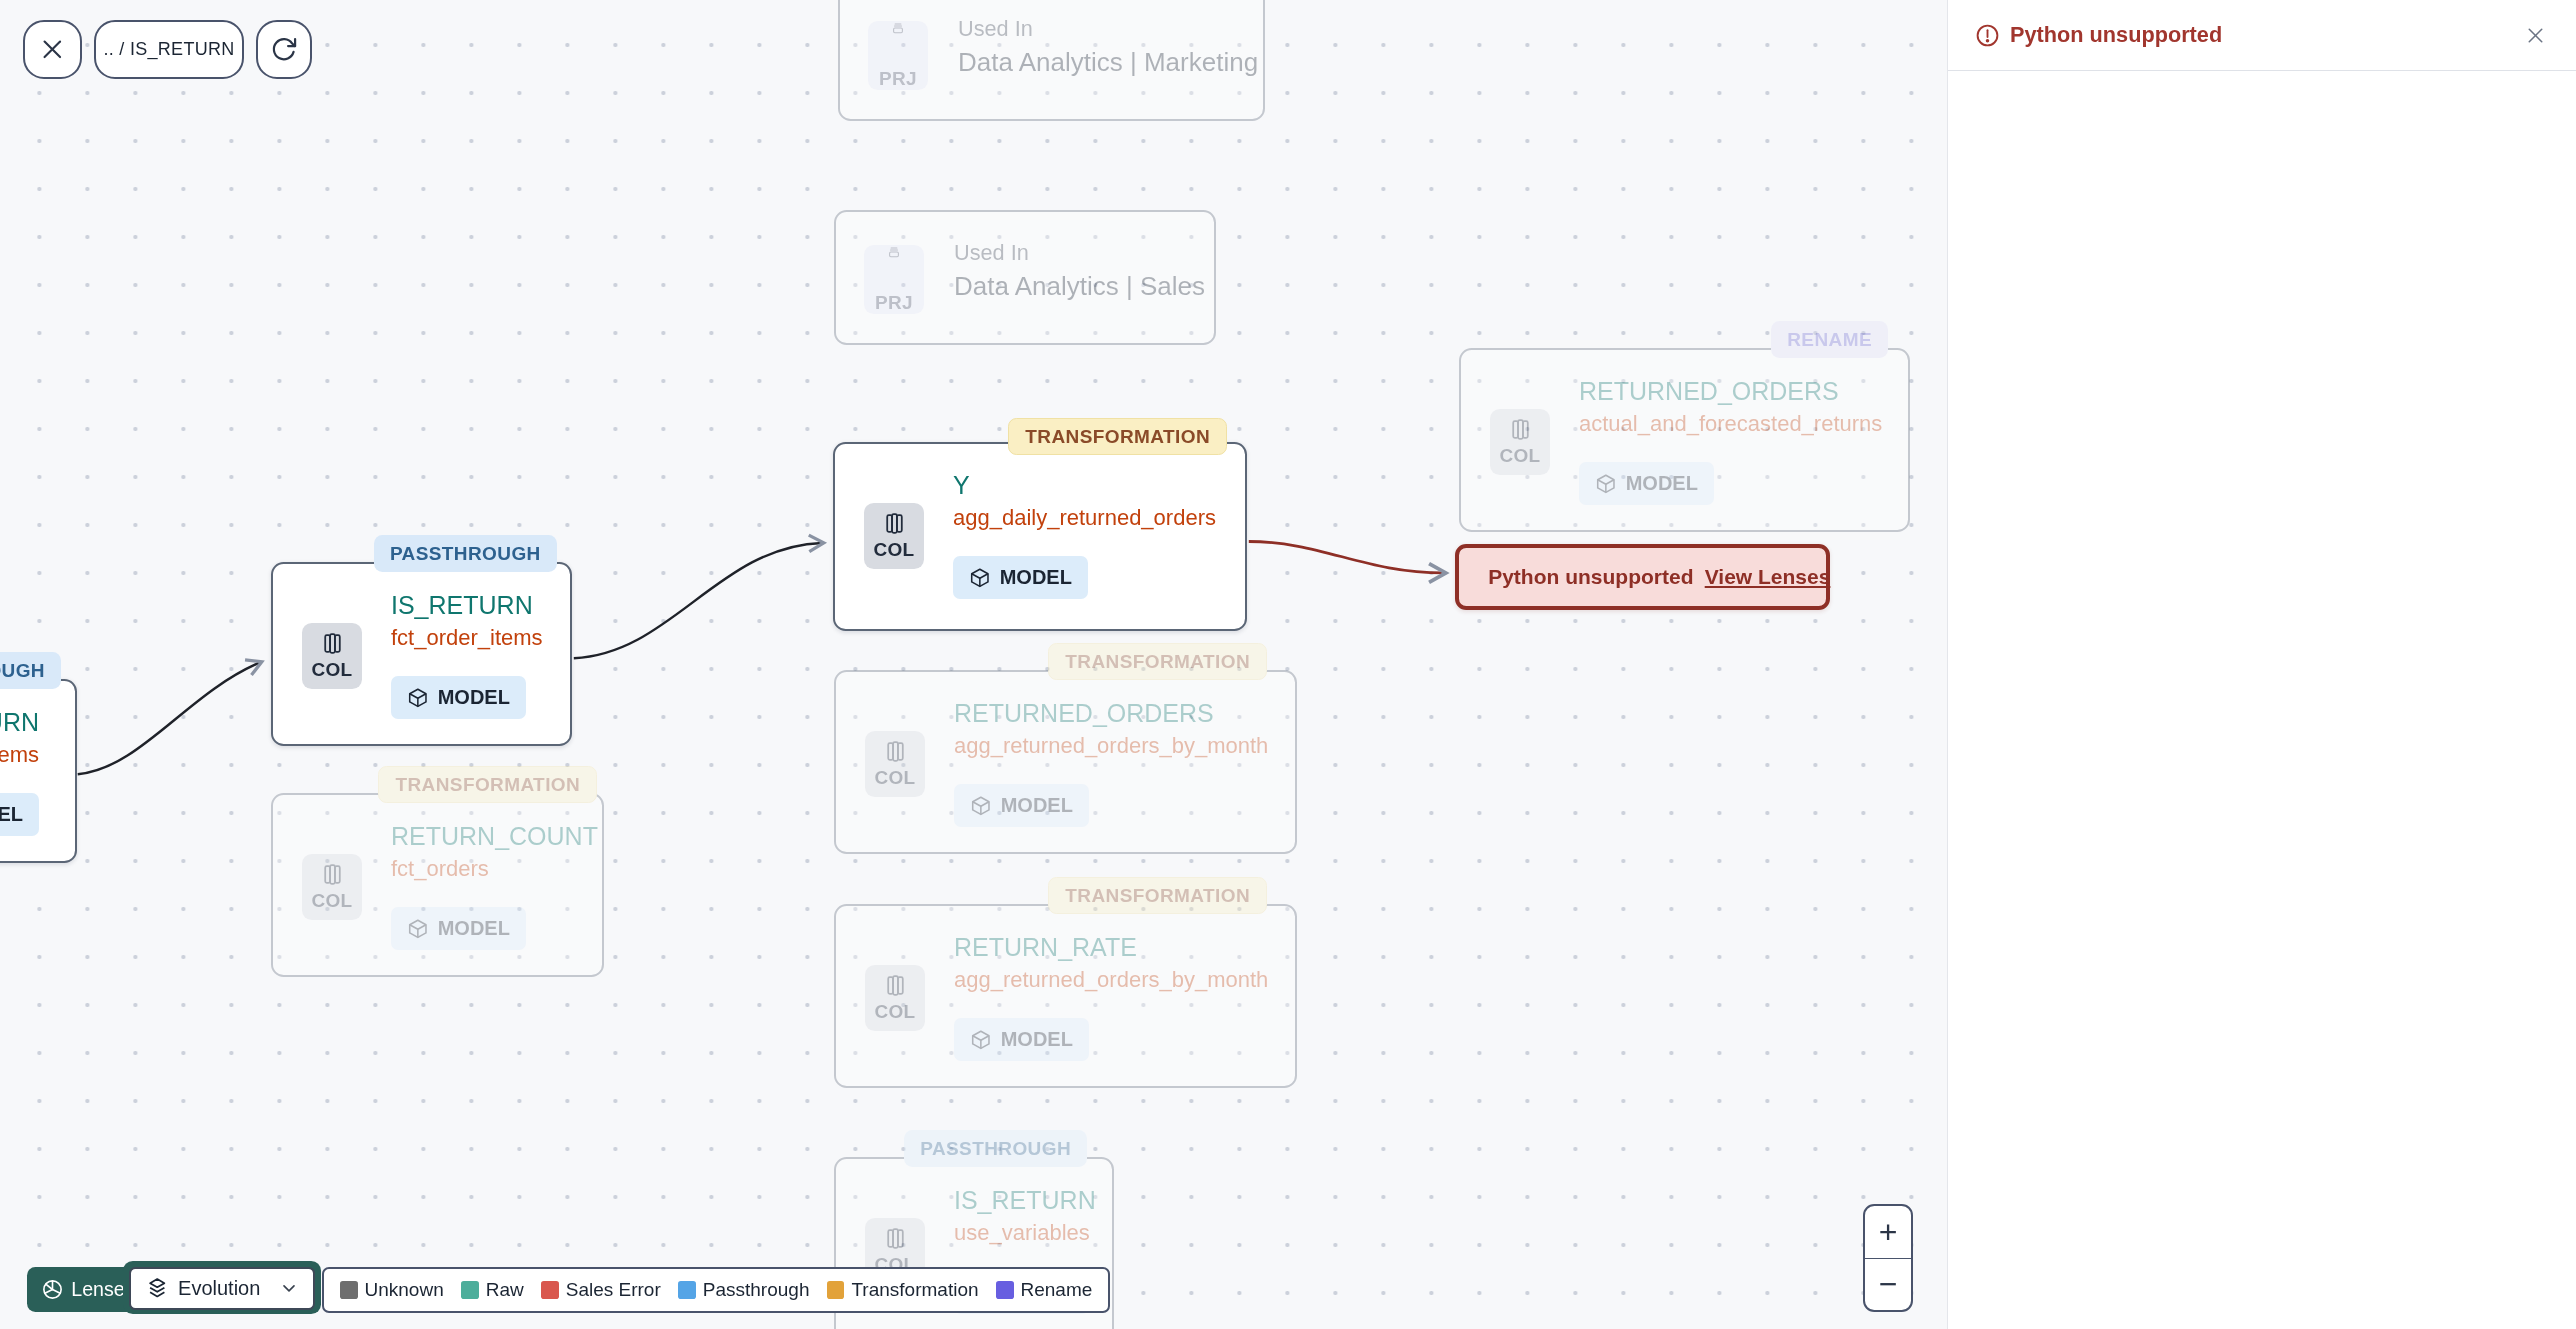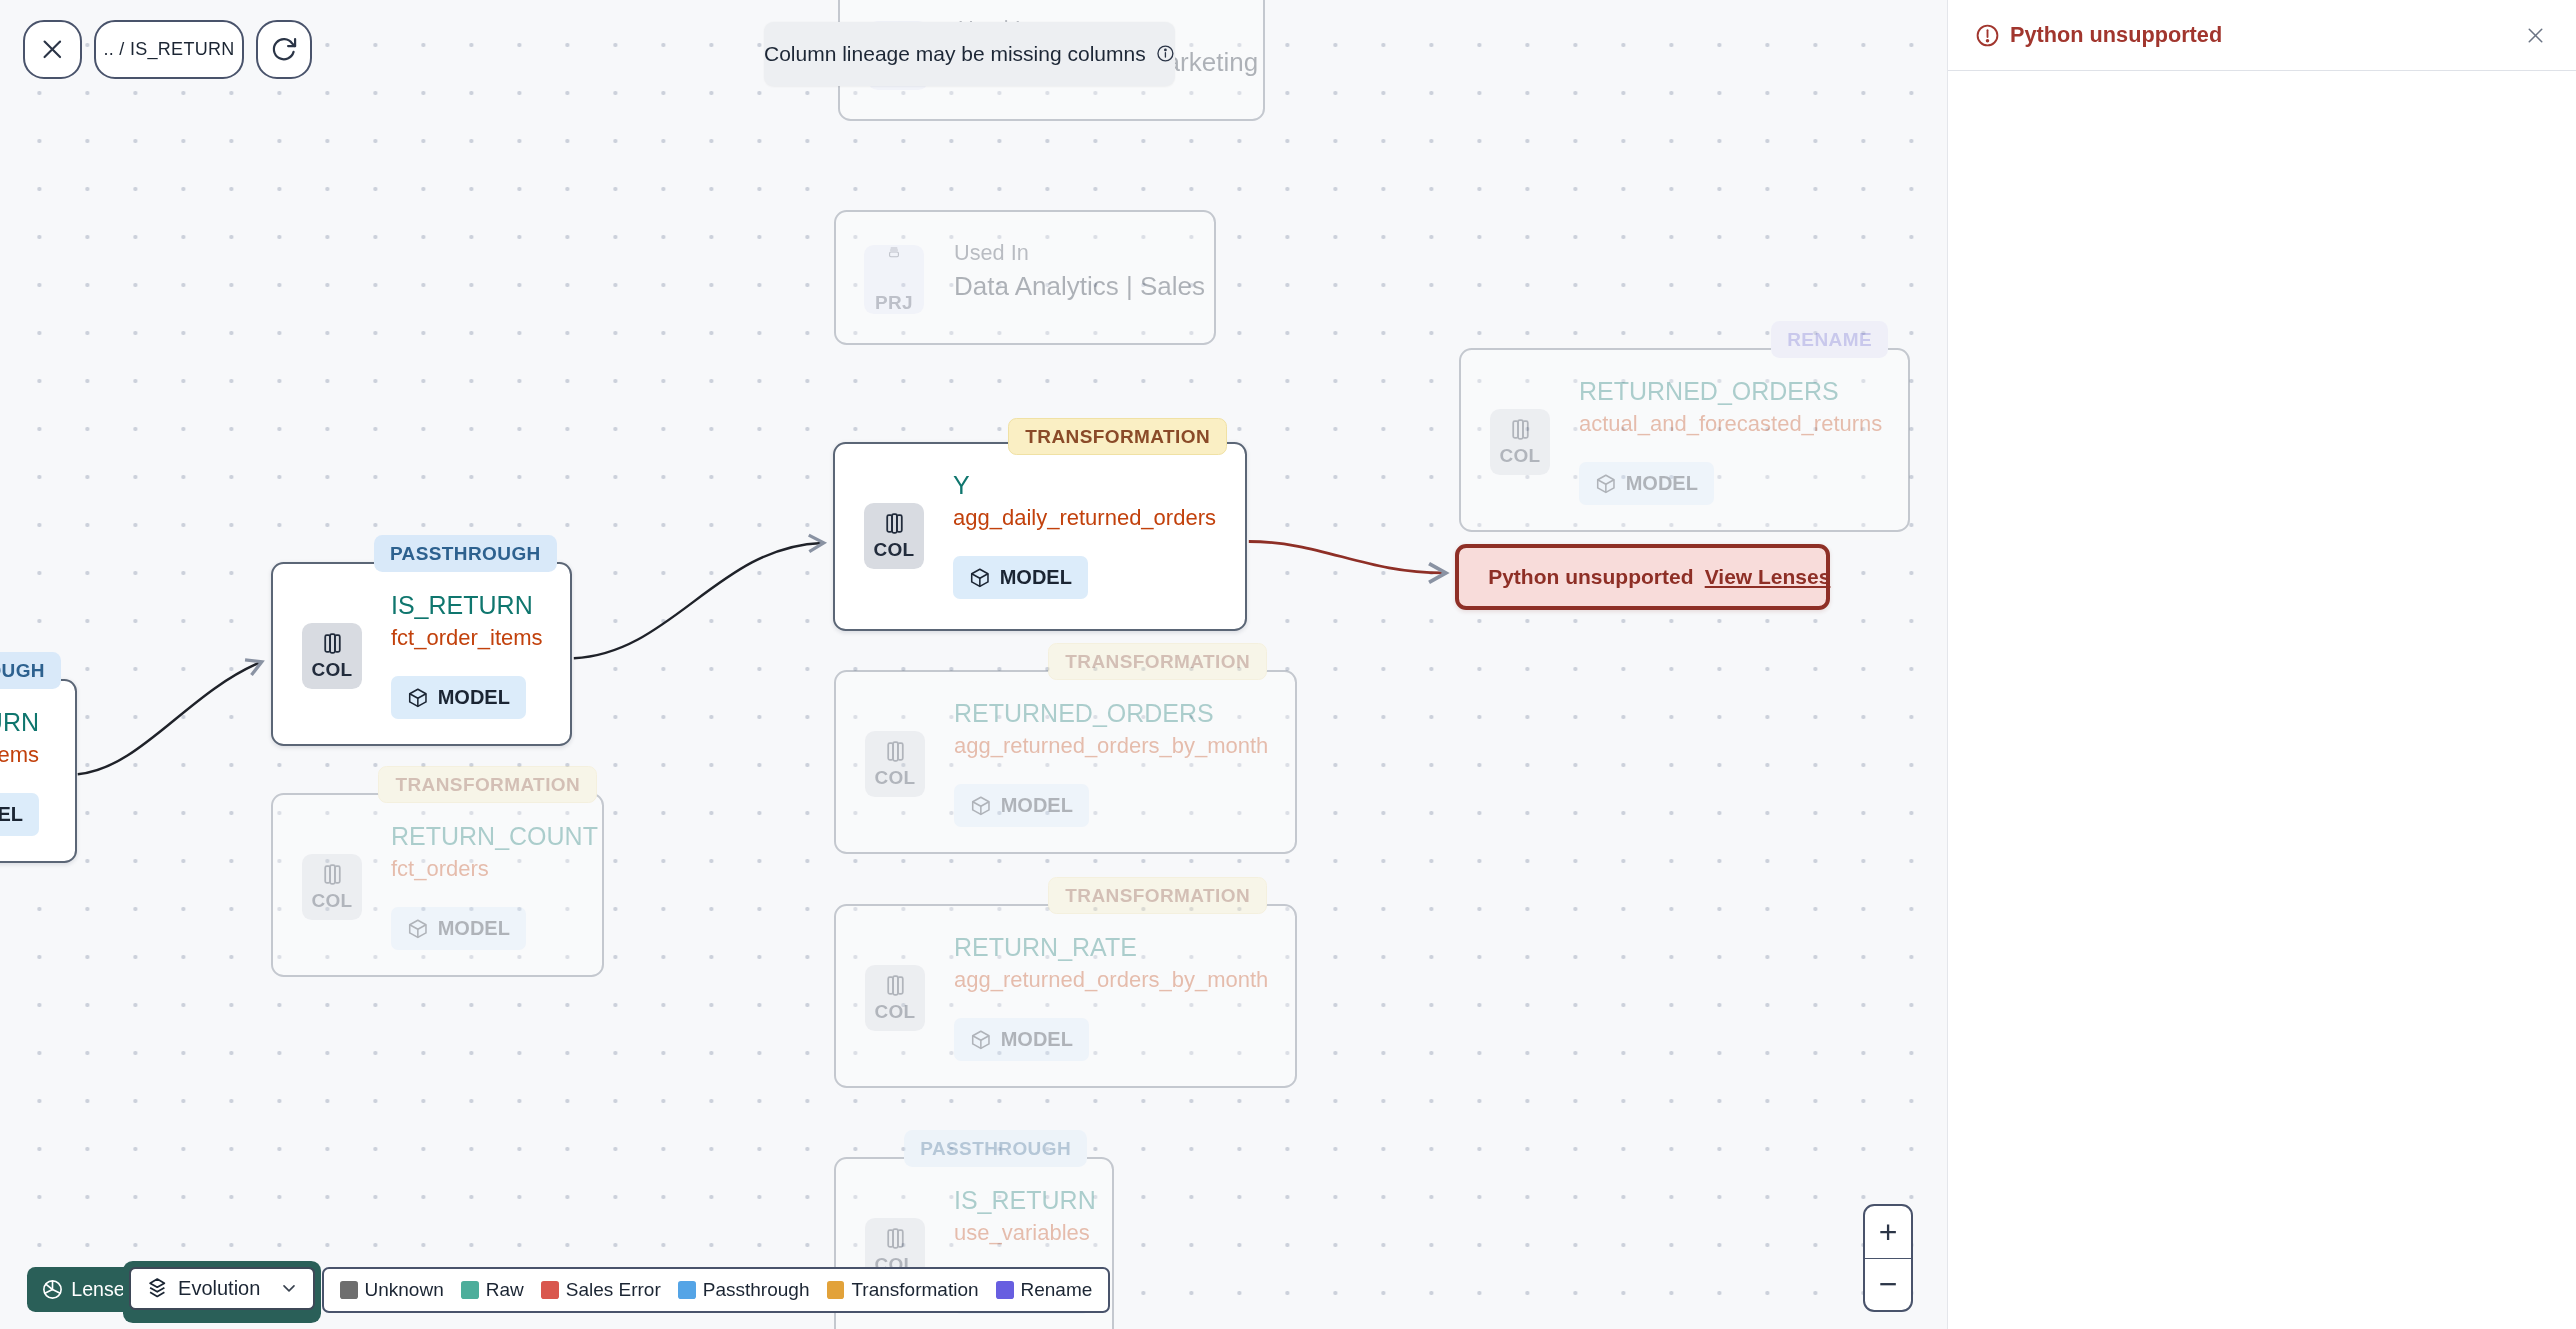--- a/index.html
+++ b/index.html
@@ -87,21 +87,21 @@
   .sb-link  { display:inline-block; font-size:21.7px; color:#2e6f68; text-decoration:underline; margin-top:21px; cursor:pointer; }
   .sb-gap   { margin-top:46px; }
 
   
   .lenses-btn {
     position:absolute; left:26.6px; top:1267px; height:45px; background:#2a5f58; color:#fff;
     border-radius:8.4px; display:flex; align-items:center; gap:7.7px; padding:0 14px;
     font-size:19.6px; cursor:pointer; white-space:nowrap;
   }
   .lens-select-wrap {
-    position:absolute; left:123px; top:1261px; height:62px; background:#2a5f58;
+    position:absolute; left:123px; top:1261px; height:53px; background:#2a5f58;
     border-radius:9.8px; padding:5.6px; cursor:pointer;
   }
   .lens-select {
     height:43px; background:#fff; border:2.1px solid #3e4857; border-radius:6.3px;
     display:flex; align-items:center; gap:9px; padding:0 14px;
     font-size:20px; color:#1b2533; white-space:nowrap;
   }
   .legend {
     position:absolute; left:322px; top:1267px; height:46px; background:#fff;
     border:2.1px solid #49536b; border-radius:7px; display:flex; align-items:center;
@@ -330,28 +330,20 @@
   <div class="error-node">
     <svg width="26" height="26" viewBox="0 0 24 24" fill="none" stroke="currentColor" stroke-width="1.9" stroke-linecap="round">
       <circle cx="12" cy="12" r="9.5"></circle>
         <line x1="12" y1="7" x2="12" y2="13.5"></line>
         <circle cx="12" cy="17" r="0.8" fill="currentColor"></circle>
     </svg>
     <span class="err-label">Python unsupported</span>
     <span class="err-link">View Lenses</span>
   </div>
 
-  <div class="banner">
-    <span>Column lineage may be missing columns</span>
-    <svg width="23" height="23" viewBox="0 0 24 24" fill="none" stroke="#2b3547" stroke-width="1.7" stroke-linecap="round">
-      <circle cx="12" cy="12" r="9.5"></circle>
-        <line x1="12" y1="11" x2="12" y2="16.5"></line>
-        <circle cx="12" cy="7.5" r="0.9" fill="#2b3547"></circle>
-    </svg>
-  </div>
 
   <div class="tool-btn" style="left:23px; top:19.6px; width:59px; height:59px;">
     <svg width="26.6" height="26.6" viewBox="0 0 24 24" fill="none" stroke="#2b3547" stroke-width="1.9" stroke-linecap="round">
       <line x1="5" y1="5" x2="19" y2="19"></line>
         <line x1="19" y1="5" x2="5" y2="19"></line>
     </svg>
   </div>
   <div class="tool-btn" style="left:94px; top:19.6px; width:150px; height:59px;">
     <span class="breadcrumb-text">.. / IS_RETURN</span>
   </div>

